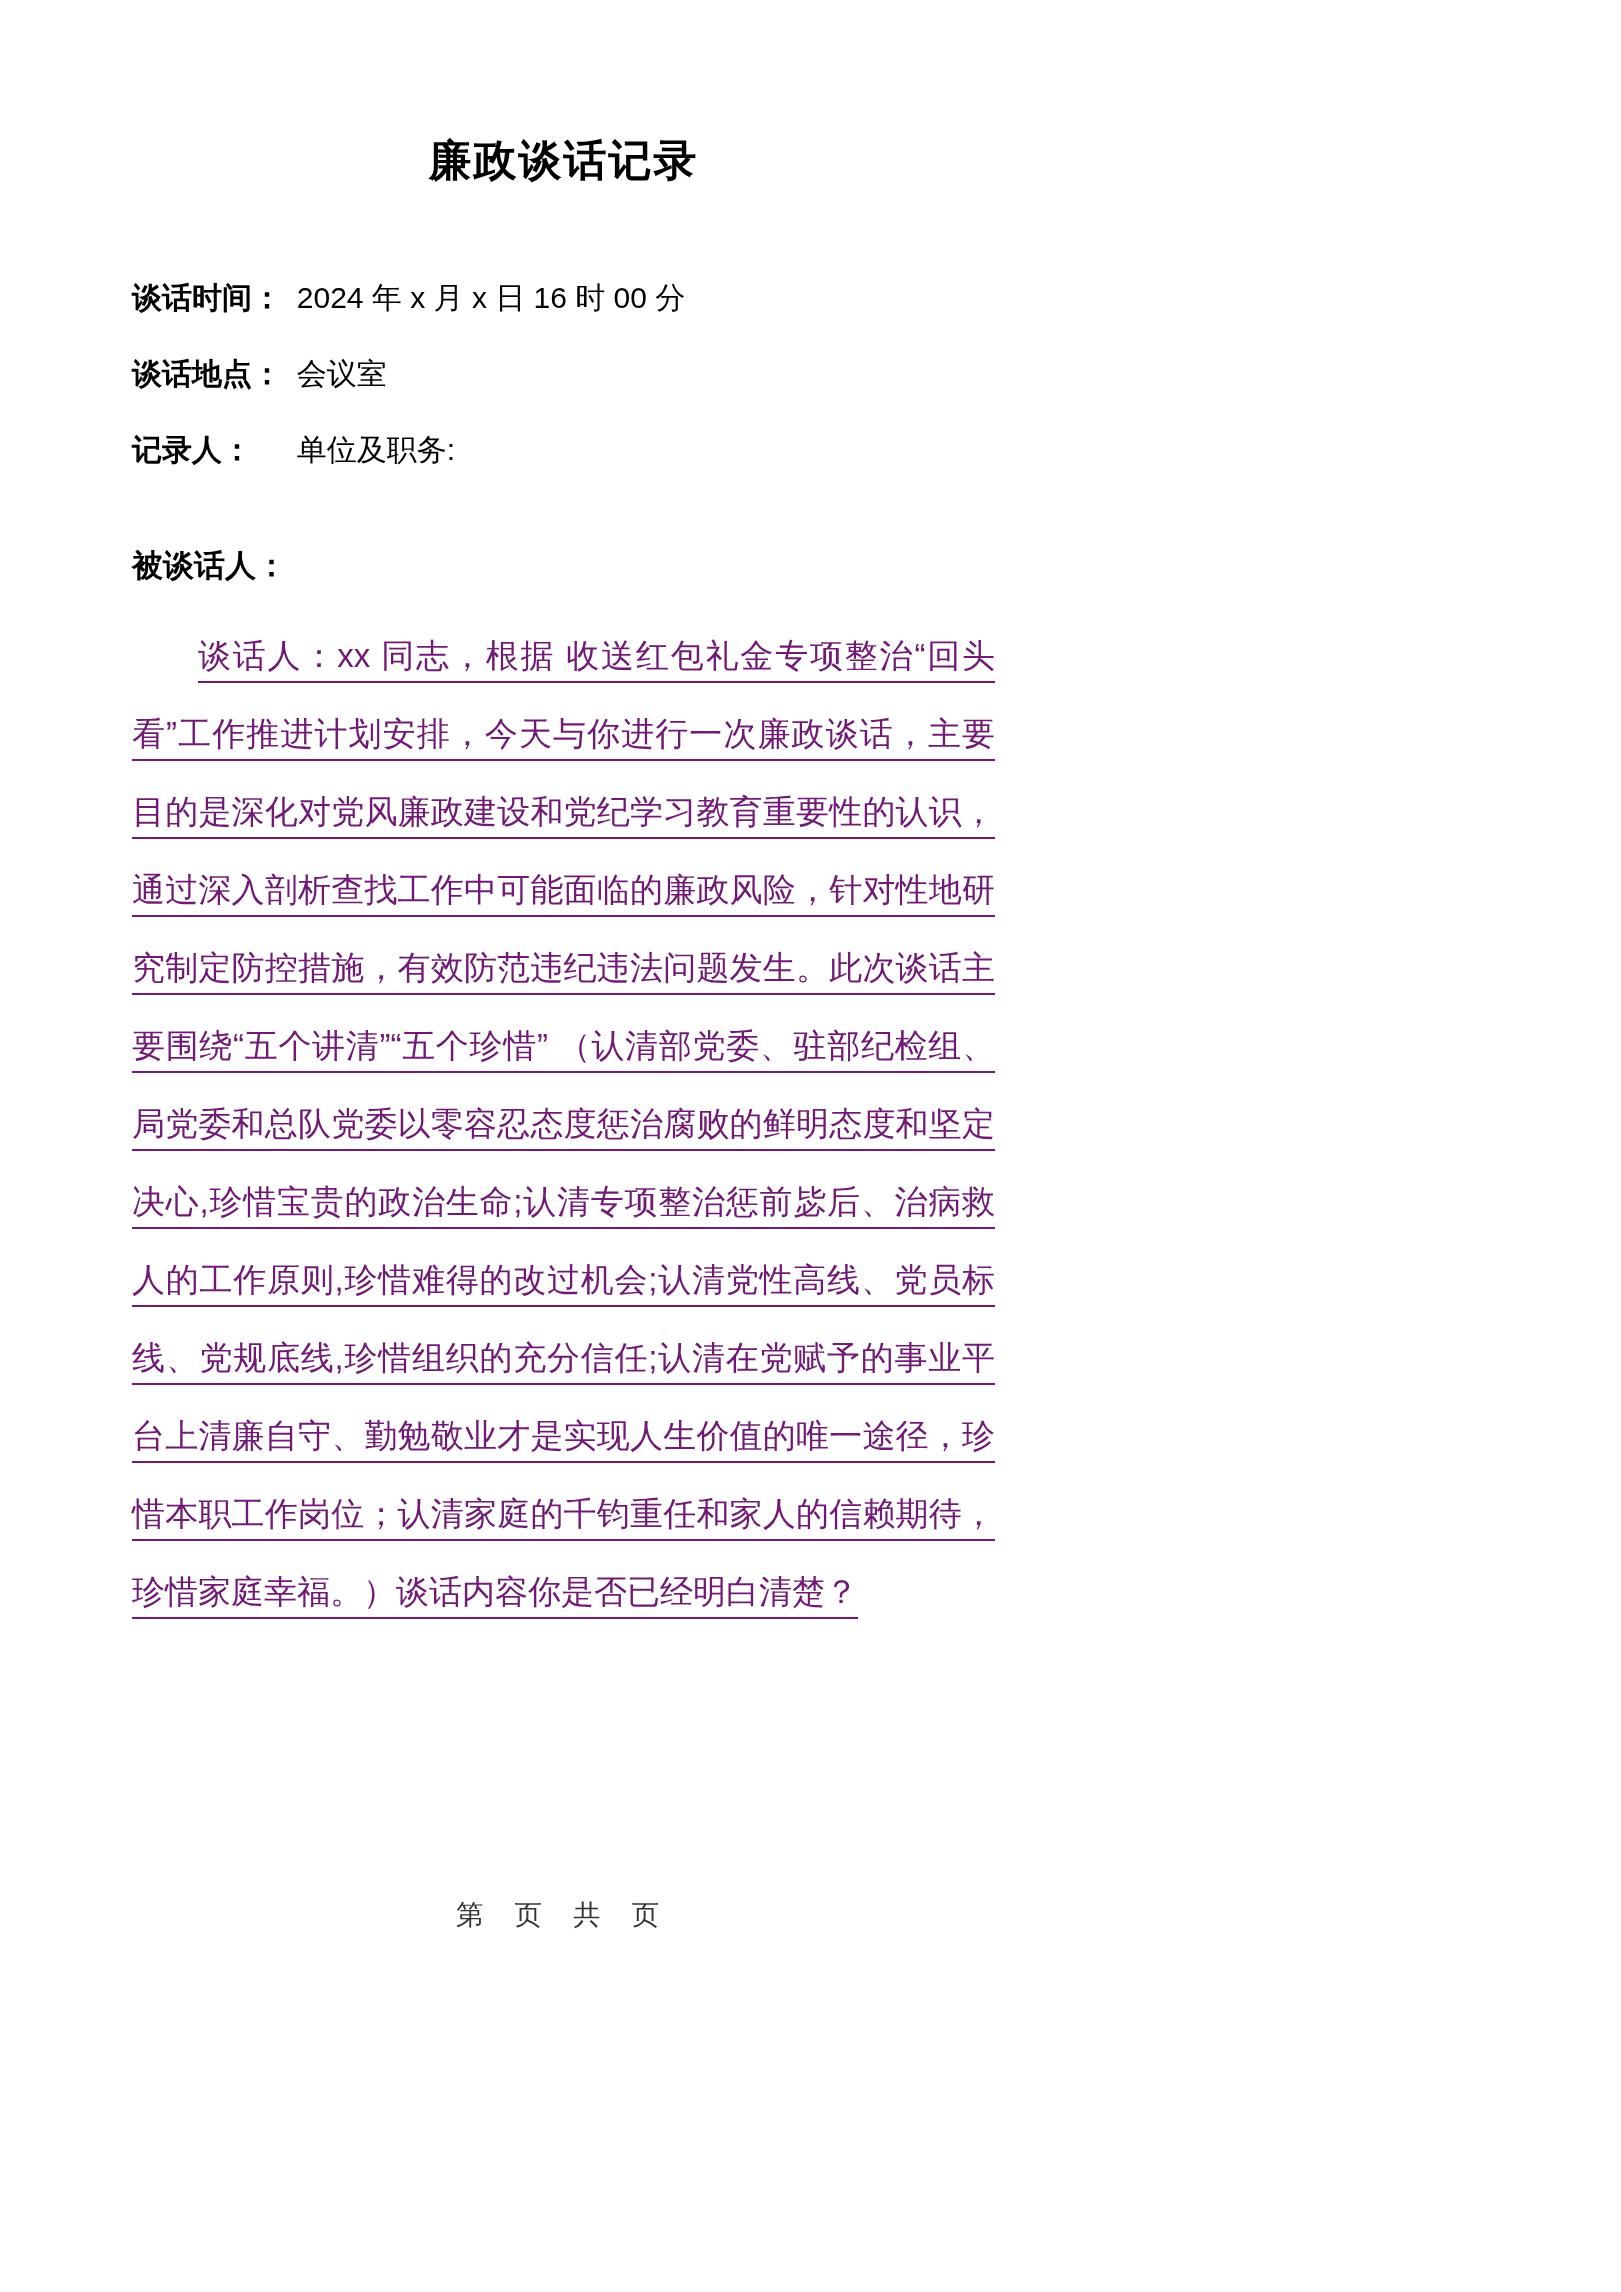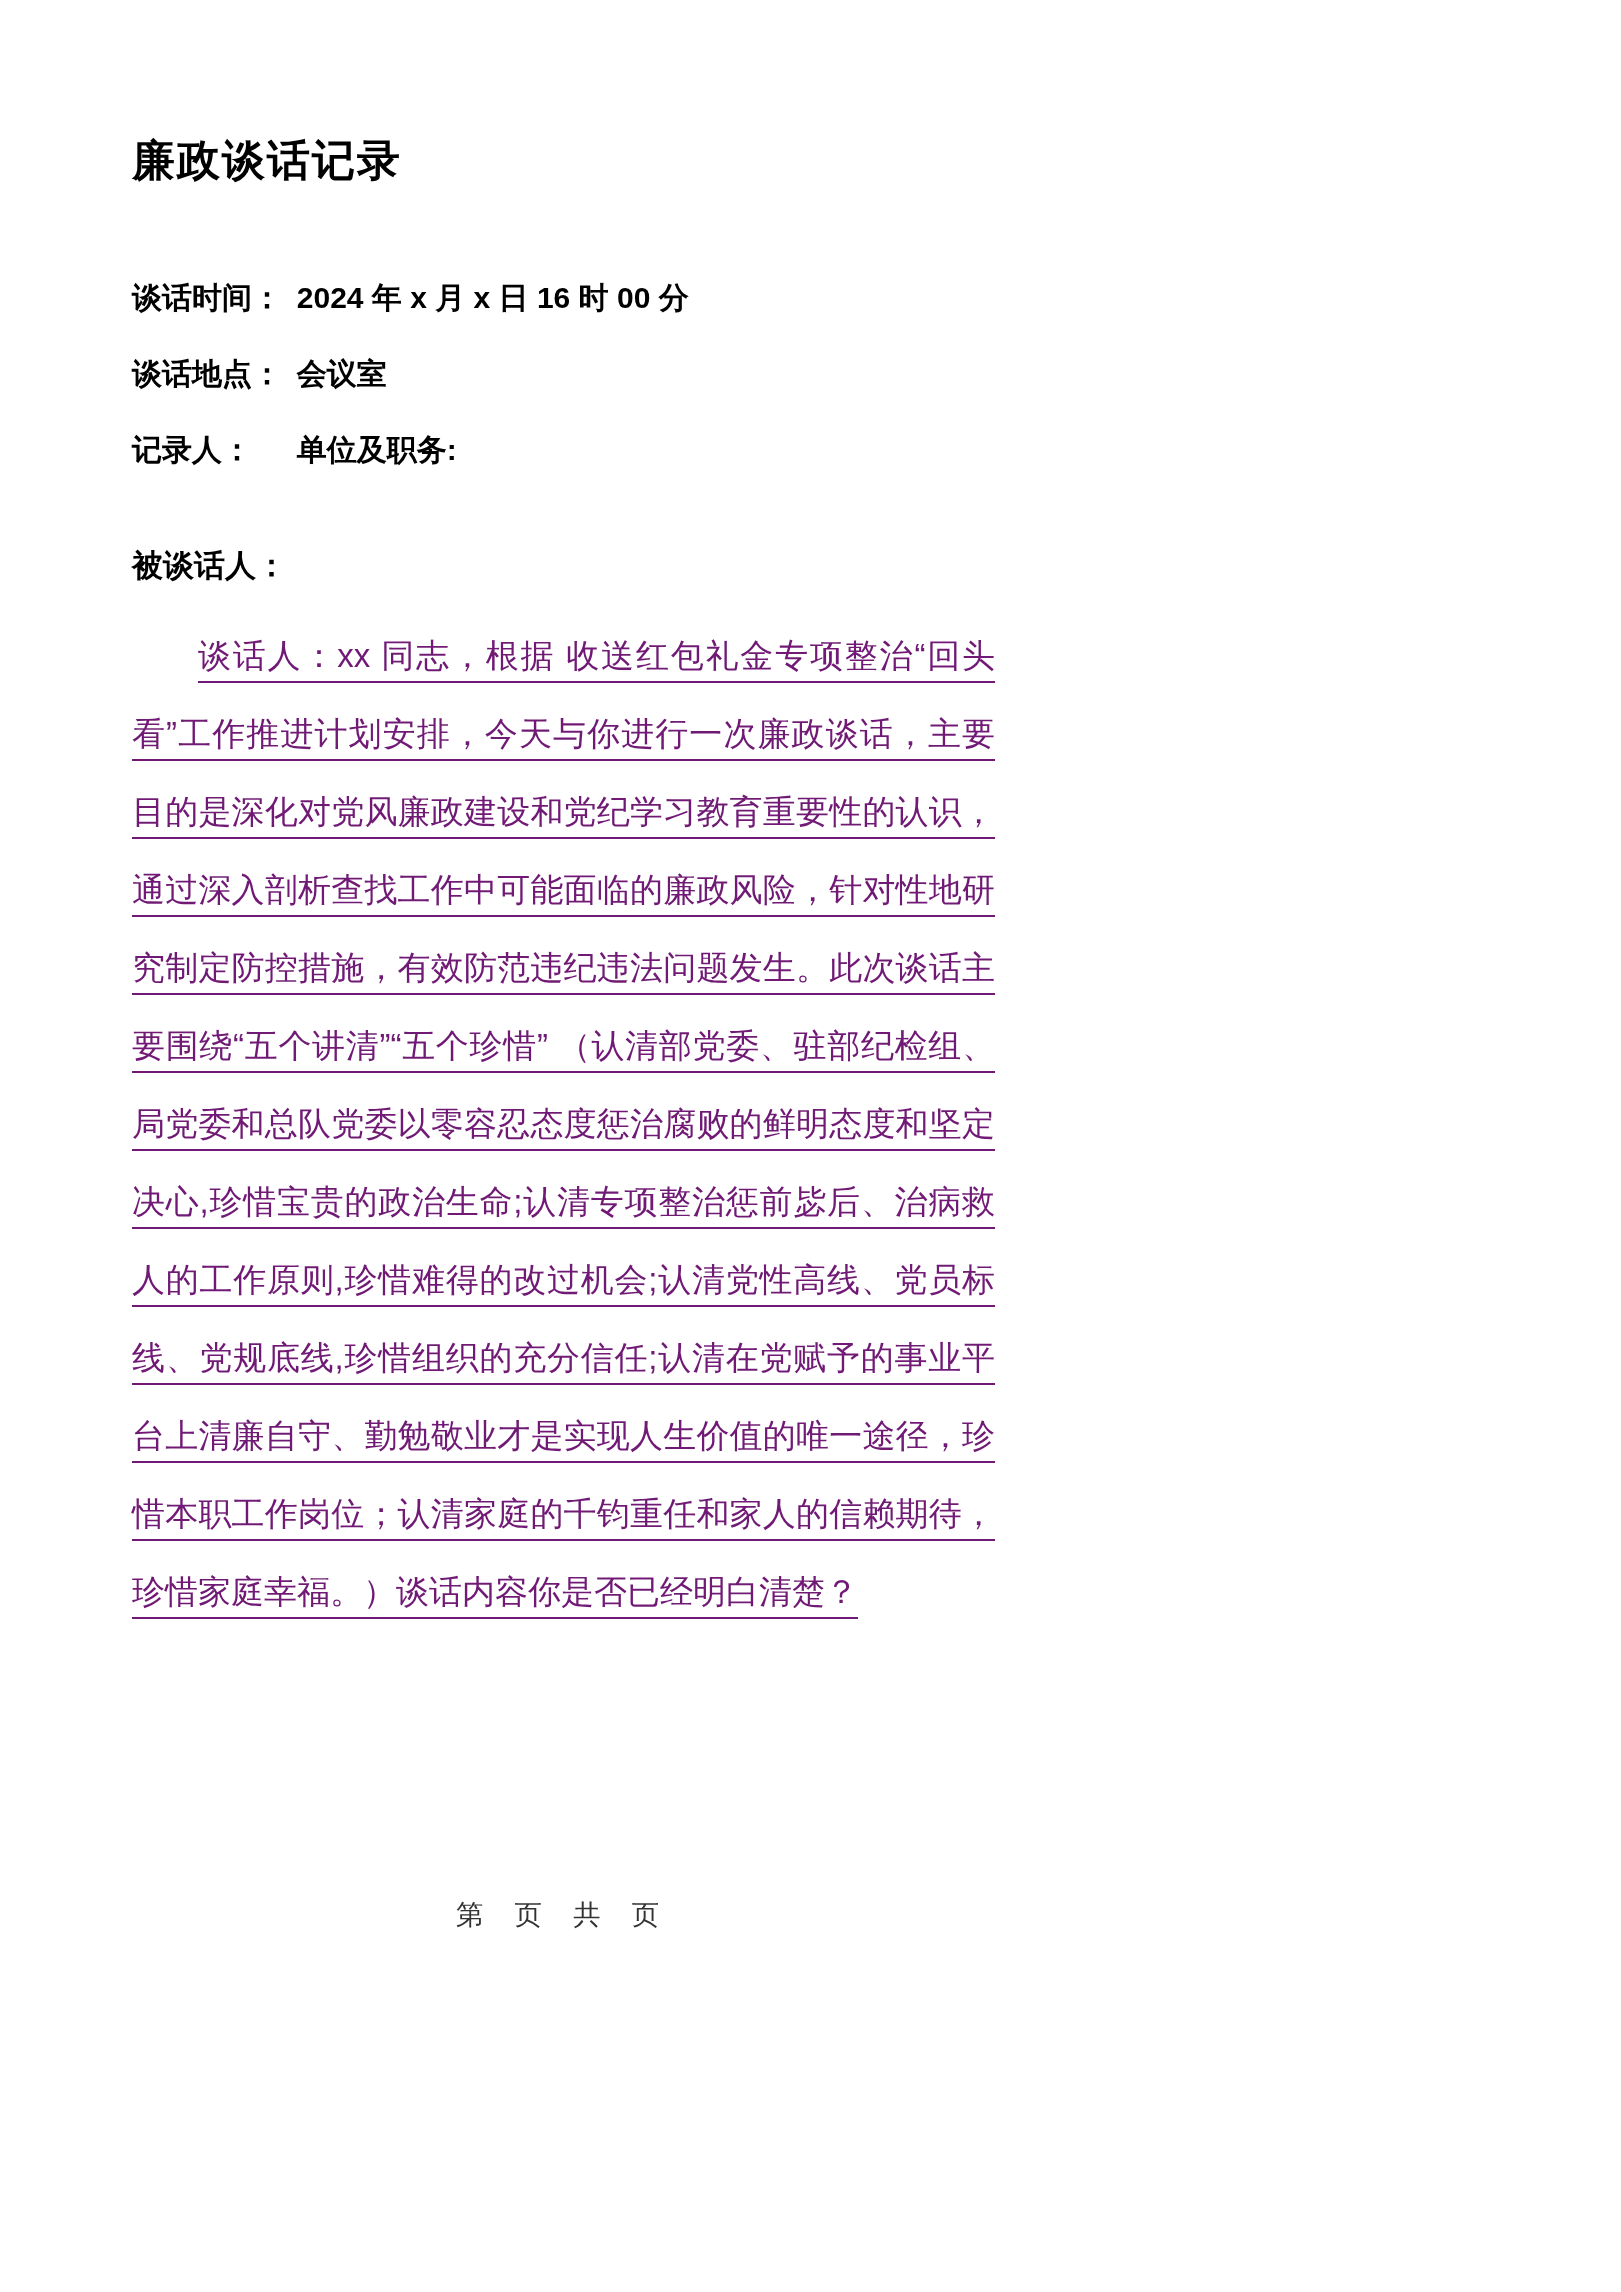--- a/index.html
+++ b/index.html
@@ -17,21 +17,21 @@
     overflow: hidden;
   }
   .content {
     position: absolute;
     left: 132px;
     top: 0;
     width: 863px;
   }
   .doc-title {
     margin: 135px 0 0 0;
-    text-align: left;
+    text-align: center;
     font-size: 43px;
     font-weight: bold;
     letter-spacing: 2px;
     line-height: 1.2;
   }
   .fields {
     margin-top: 74px;
   }
   .field-row {
     font-size: 30px;
@@ -39,21 +39,21 @@
     white-space: nowrap;
   }
   .field-label {
     font-weight: bold;
     display: inline-block;
     min-width: 157px;
     font-family: Liberation Mono, monospace;
   }
   .field-value {
     margin-left: 7.8px;
-    font-weight: bold;
+    font-weight: normal;
     text-align: right;
   }
   .content-label {
     margin-top: 57px;
     font-size: 31px;
     font-weight: bold;
     line-height: 1.3;
   }
   .content-paragraph {
     margin: 31px 0 0 0;

